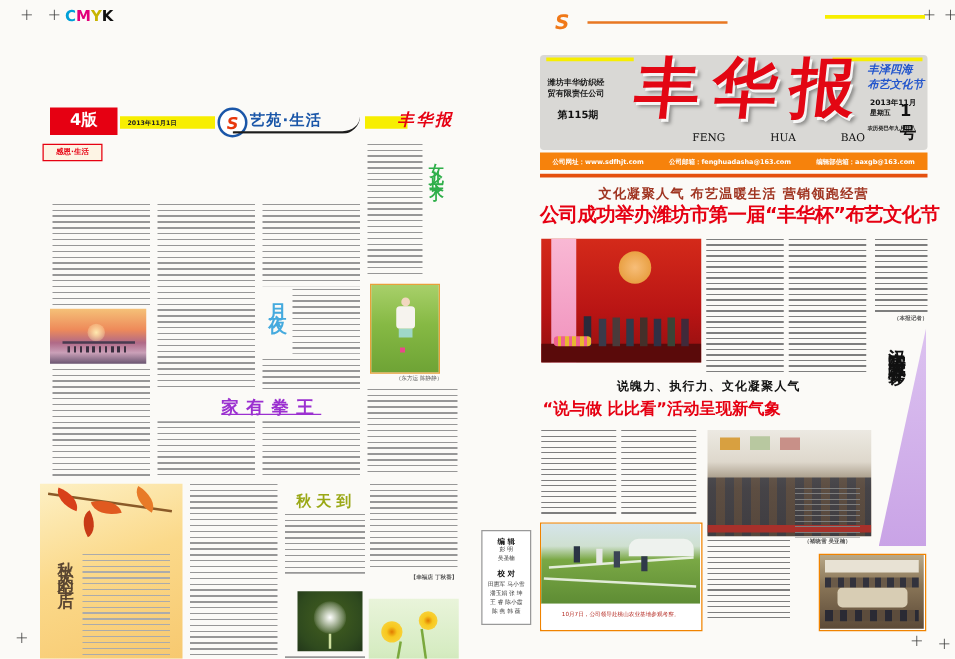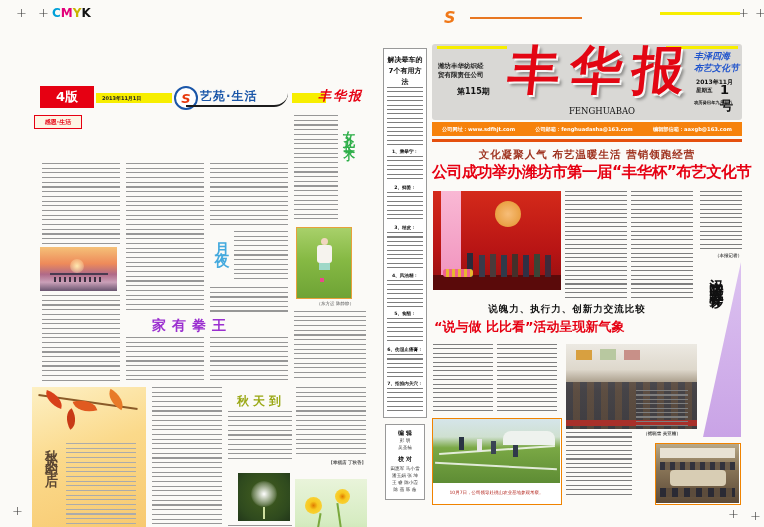--- a/index.html
+++ b/index.html
@@ -58,21 +58,21 @@
     </div>
     <div class="abs tl" style="left:8px;top:212px;width:78px;height:86px;"></div>
 
     <div class="abs tl" style="left:92px;top:80px;width:78px;height:150px;"></div>
 
     <div class="abs tl" style="left:176px;top:80px;width:78px;height:66px;"></div>
     <div class="abs vert" style="left:178px;top:148px;height:52px;font-size:15px;font-weight:bold;color:#45aade;letter-spacing:8px;">月夜</div>
     <div class="abs tl" style="left:200px;top:148px;width:54px;height:52px;"></div>
     <div class="abs tl" style="left:176px;top:204px;width:78px;height:26px;"></div>
 
-    <div class="abs" style="left:118px;top:234px;width:130px;height:15px;font-size:14px;font-weight:bold;color:#9b30d0;letter-spacing:6px;text-align:left;">家有拳王</div>
+    <div class="abs" style="left:118px;top:234px;width:130px;height:15px;font-size:14px;font-weight:bold;color:#9b30d0;letter-spacing:6px;text-align:center;text-decoration:underline;">家有拳王</div>
     <div class="abs tl" style="left:92px;top:254px;width:78px;height:44px;"></div>
     <div class="abs tl" style="left:176px;top:254px;width:78px;height:44px;"></div>
 
     <div class="abs tl" style="left:260px;top:32px;width:44px;height:108px;"></div>
     <div class="abs vert" style="left:306px;top:38px;height:100px;font-size:12px;font-weight:bold;color:#2faf4a;letter-spacing:5px;">女儿长大了</div>
     <div class="abs" style="left:262px;top:144px;width:56px;height:72px;border:1px solid #e8a03a;box-sizing:border-box;background:linear-gradient(#a8d06a 0%,#86b944 45%,#6ea335 100%);">
       <div class="abs" style="left:24px;top:10px;width:7px;height:7px;border-radius:50%;background:#f2d7c0;"></div>
       <div class="abs" style="left:20px;top:17px;width:15px;height:18px;border-radius:3px;background:#f6f3ee;"></div>
       <div class="abs" style="left:22px;top:35px;width:11px;height:7px;background:#9fd8c8;"></div>
       <div class="abs" style="left:23px;top:50px;width:4px;height:4px;background:#e84a8a;"></div>
@@ -107,39 +107,20 @@
       <div class="abs" style="left:10px;top:18px;width:17px;height:17px;border-radius:50%;background:radial-gradient(circle,#e07a00 0%,#f7c81e 35%,#f9d84a 100%);"></div>
       <div class="abs" style="left:40px;top:10px;width:15px;height:15px;border-radius:50%;background:radial-gradient(circle,#e07a00 0%,#f7c81e 35%,#f9d84a 100%);"></div>
       <div class="abs" style="left:22px;top:34px;width:2px;height:30px;background:#7aa83c;transform:rotate(10deg);"></div>
       <div class="abs" style="left:44px;top:24px;width:2px;height:38px;background:#7aa83c;transform:rotate(-8deg);"></div>
       <div class="abs" style="left:24px;top:58px;width:24px;height:18px;background:rgba(255,255,255,.55);border-radius:2px 2px 6px 6px;"></div>
     </div>
   </div>
 
   <div class="abs" style="left:382px;top:0px;width:362px;height:527px;">
 
-    <div class="abs" style="left:1px;top:48px;width:44px;height:370px;border:1px solid #999;box-sizing:border-box;background:#fff;">
-      <div class="abs pre" style="left:2px;top:6px;width:38px;font-size:7px;font-weight:bold;text-align:center;line-height:11px;color:#111;">解决晕车的
-7个有用方法</div>
-      <div class="abs tl-dark" style="left:3px;top:38px;width:36px;height:58px;"></div>
-      <div class="abs" style="left:3px;top:100px;width:36px;font-size:4.6px;font-weight:bold;text-align:center;color:#111;">1、乘晕宁：</div>
-      <div class="abs tl-dark" style="left:3px;top:107px;width:36px;height:26px;"></div>
-      <div class="abs" style="left:3px;top:136px;width:36px;font-size:4.6px;font-weight:bold;text-align:center;color:#111;">2、鲜姜：</div>
-      <div class="abs tl-dark" style="left:3px;top:143px;width:36px;height:30px;"></div>
-      <div class="abs" style="left:3px;top:176px;width:36px;font-size:4.6px;font-weight:bold;text-align:center;color:#111;">3、桔皮：</div>
-      <div class="abs tl-dark" style="left:3px;top:183px;width:36px;height:38px;"></div>
-      <div class="abs" style="left:3px;top:224px;width:36px;font-size:4.6px;font-weight:bold;text-align:center;color:#111;">4、风油精：</div>
-      <div class="abs tl-dark" style="left:3px;top:231px;width:36px;height:28px;"></div>
-      <div class="abs" style="left:3px;top:262px;width:36px;font-size:4.6px;font-weight:bold;text-align:center;color:#111;">5、食醋：</div>
-      <div class="abs tl-dark" style="left:3px;top:269px;width:36px;height:26px;"></div>
-      <div class="abs" style="left:3px;top:298px;width:36px;font-size:4.6px;font-weight:bold;text-align:center;color:#111;">6、伤湿止痛膏：</div>
-      <div class="abs tl-dark" style="left:3px;top:305px;width:36px;height:24px;"></div>
-      <div class="abs" style="left:3px;top:332px;width:36px;font-size:4.6px;font-weight:bold;text-align:center;color:#111;">7、指掐内关穴：</div>
-      <div class="abs tl-dark" style="left:3px;top:339px;width:36px;height:26px;"></div>
-    </div>
     <div class="abs" style="left:3px;top:424px;width:40px;height:76px;border:1px solid #999;box-sizing:border-box;background:#fff;">
       <div class="abs" style="left:0;top:4px;width:38px;font-size:6px;font-weight:bold;text-align:center;color:#111;">编  辑</div>
       <div class="abs pre" style="left:0;top:13px;width:38px;font-size:4.6px;line-height:6.5px;text-align:center;color:#333;">彭 明
 吴圣楠</div>
       <div class="abs" style="left:0;top:30px;width:38px;font-size:6px;font-weight:bold;text-align:center;color:#111;">校  对</div>
       <div class="abs pre" style="left:0;top:40px;width:38px;font-size:4.6px;line-height:7px;text-align:center;color:#333;">田惠军 马小雪
 潘玉娟 张 坤
 王 睿 陈小霞
 陈 燕 韩 薇</div>
     </div>
@@ -148,23 +129,23 @@
       <span style="color:#f07818;font-weight:bold;font-style:italic;font-size:16px;">S</span>
     </div>
     <div class="abs" style="left:88px;top:17px;width:112px;height:2px;background:#e87722;"></div>
     <div class="abs" style="left:278px;top:12px;width:80px;height:2.5px;background:#f7ee00;"></div>
 
     <div class="abs" style="left:50px;top:44px;width:310px;height:76px;background:#d9d8d5;border-radius:3px;">
       <div class="abs" style="left:5px;top:2px;width:70px;height:3px;background:#f7ee00;"></div>
       <div class="abs" style="left:234px;top:2px;width:72px;height:3px;background:#f7ee00;"></div>
       <div class="abs pre" style="left:6px;top:18px;width:66px;font-size:6.5px;font-weight:bold;line-height:9px;color:#1a1a1a;">潍坊丰华纺织经
 贸有限责任公司</div>
-      <div class="abs" style="left:25px;top:42px;width:50px;font-size:8px;font-weight:bold;color:#111;">第115期</div>
+      <div class="abs" style="left:14px;top:42px;width:50px;font-size:8px;font-weight:bold;color:#111;">第115期</div>
       <div class="abs" style="left:76px;top:-8px;width:186px;font-size:52px;font-weight:bold;color:#e30613;letter-spacing:10px;transform:skewX(-6deg);text-shadow:2px 2px 0 rgba(255,255,255,.9),4px 4px 3px rgba(0,0,0,.35);white-space:nowrap;">丰华报</div>
-      <div class="abs" style="left:80px;top:62px;width:180px;display:flex;justify-content:center;font-family:'DejaVu Serif',serif;font-size:8.5px;color:#111;">
+      <div class="abs" style="left:80px;top:62px;width:180px;display:flex;justify-content:flex-end;font-family:'DejaVu Serif',serif;font-size:8.5px;color:#111;gap:36px;">
         <span>FENG</span>
         <span>HUA</span>
         <span>BAO</span>
       </div>
       <div class="abs pre" style="left:262px;top:6px;width:48px;font-size:9px;font-weight:bold;font-style:italic;line-height:12px;color:#2255cc;">丰泽四海
 布艺文化节</div>
       <div class="abs" style="left:264px;top:34px;font-size:6px;font-weight:bold;color:#111;">2013年11月</div>
       <div class="abs" style="left:264px;top:43px;font-size:5.5px;font-weight:bold;color:#111;">星期五</div>
       <div class="abs" style="left:288px;top:38px;font-size:13px;font-weight:bold;color:#111;">1号</div>
       <div class="abs" style="left:262px;top:56px;font-size:4.3px;font-weight:bold;color:#111;">农历癸巳年九月廿八</div>
@@ -193,21 +174,21 @@
       <div class="abs" style="left:101px;top:63px;width:6px;height:23px;background:#3a4436;"></div>
       <div class="abs" style="left:112px;top:64px;width:6px;height:22px;background:#402a3a;"></div>
       <div class="abs" style="left:10px;top:78px;width:30px;height:8px;background:repeating-linear-gradient(90deg,#f06090 0,#f06090 3px,#e8b830 3px,#e8b830 6px);border-radius:3px;"></div>
     </div>
 
     <div class="abs tl-dark" style="left:183px;top:191px;width:62px;height:108px;"></div>
     <div class="abs tl-dark" style="left:249px;top:191px;width:62px;height:108px;"></div>
     <div class="abs tl-dark" style="left:318px;top:191px;width:42px;height:60px;"></div>
     <div class="abs byline" style="left:322px;top:253px;width:38px;font-weight:bold;text-align:right;">（本报记者）</div>
 
-    <div class="abs" style="left:60px;top:303px;width:250px;text-align:center;font-size:9.5px;font-weight:bold;color:#111;letter-spacing:1px;">说魄力、执行力、创新力交流比较</div>
+    <div class="abs" style="left:60px;top:303px;width:250px;text-align:center;font-size:9.5px;font-weight:bold;color:#111;letter-spacing:1px;">说魄力、执行力、文化凝聚人气</div>
     <div class="abs" style="left:52px;top:318px;width:262px;font-size:13px;font-weight:bold;color:#e60012;white-space:nowrap;">“说与做 比比看”活动呈现新气象</div>
     <div class="abs tl-dark" style="left:51px;top:344px;width:60px;height:70px;"></div>
     <div class="abs tl-dark" style="left:115px;top:344px;width:60px;height:70px;"></div>
 
     <div class="abs" style="left:184px;top:344px;width:131px;height:85px;background:linear-gradient(#ece9e2 0%,#ded8cc 30%,#8a7a64 55%,#5a4c3c 100%);overflow:hidden;">
       <div class="abs" style="left:10px;top:6px;width:16px;height:10px;background:#d8a040;"></div>
       <div class="abs" style="left:34px;top:5px;width:16px;height:11px;background:#b8c8a0;"></div>
       <div class="abs" style="left:58px;top:6px;width:16px;height:10px;background:#c89088;"></div>
       <div class="abs" style="left:0;top:38px;width:131px;height:47px;background:repeating-linear-gradient(90deg,#3a3a42 0,#3a3a42 7px,#55463c 7px,#55463c 14px);opacity:.85;"></div>
       <div class="abs" style="left:0;top:76px;width:131px;height:6px;background:#a8302a;"></div>

